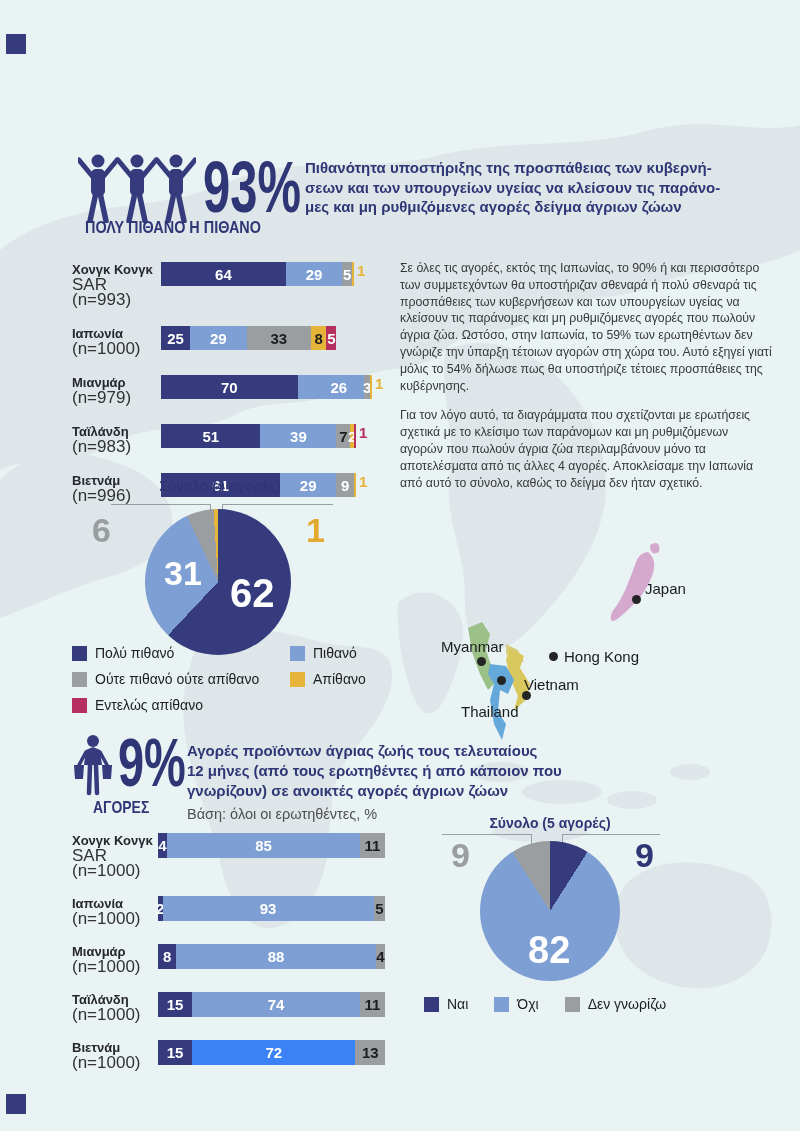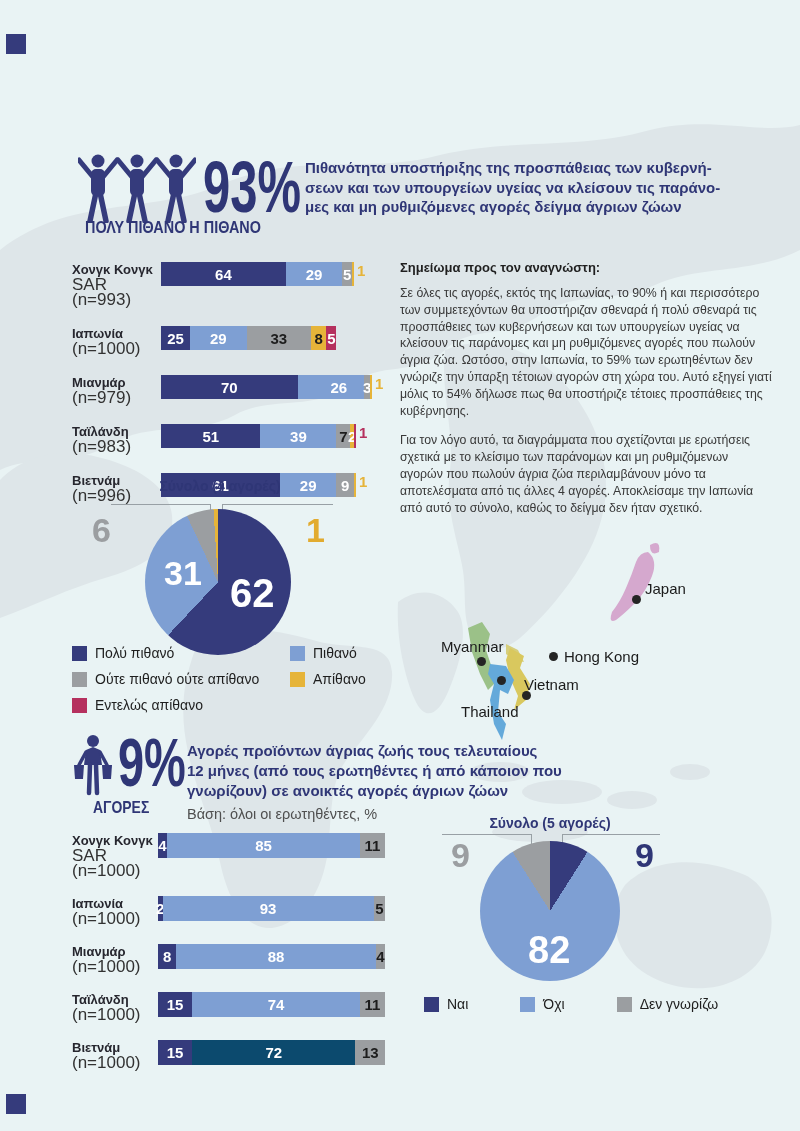--- a/index.html
+++ b/index.html
@@ -35,21 +35,21 @@
   .pie-val{position:absolute;color:#ffffff;font-weight:bold;line-height:1;}
   .pie-title{position:absolute;font-size:14px;font-weight:bold;color:#2f3676;text-align:center;width:160px;}
   .hline{position:absolute;height:1px;background:#98a0a5;}
   .vline{position:absolute;width:1px;background:#98a0a5;}
   .callout-num{position:absolute;font-size:34px;font-weight:bold;line-height:1;}
   .legend-col{position:absolute;}
   .leg-item{display:flex;align-items:center;margin-bottom:8px;height:18px;}
   .leg-swatch{width:15px;height:15px;margin-right:8px;flex:none;}
   .leg-label{font-size:14px;color:#1e1e1e;white-space:nowrap;}
   #legend2{left:424px;top:995px;display:flex;}
-  #legend2 .leg-item{margin-right:52px;margin-bottom:0;}
+  #legend2 .leg-item{margin-right:26px;margin-bottom:0;}
   .map-label{position:absolute;font-size:15px;color:#1b1b1b;white-space:nowrap;}
   .map-dot{position:absolute;width:9px;height:9px;border-radius:50%;background:#242424;}
 </style>
 </head>
 <body>
 
 <div class="page">
 
   <svg id="map-svg" width="800" height="1131" viewBox="0 0 800 1131">
     <g fill="#dee6e9" stroke="none">
@@ -177,21 +177,20 @@
           <div class="seg" style="width: 118.95px; background: rgb(53, 59, 124); color: rgb(255, 255, 255);">61</div>
           <div class="seg" style="width: 56.55px; background: rgb(126, 159, 211); color: rgb(255, 255, 255);">29</div>
           <div class="seg" style="width: 17.55px; background: rgb(155, 158, 161); color: rgb(255, 255, 255);">9</div>
           <div class="seg" style="width: 1.95px; background: rgb(230, 180, 57);"></div>
           <div class="seg-out" style="color: rgb(230, 180, 57);">1</div>
         </div>
       </div>
     </div>
 
   <div class="note">
-    <div class="note-h">Σημείωμα προς τον αναγνώστη:</div>
     <p>Σε όλες τις αγορές, εκτός της Ιαπωνίας, το 90% ή και περισσότερο των συμμετεχόντων θα υποστήριζαν σθεναρά ή πολύ σθεναρά τις προσπάθειες των κυβερνήσεων και των υπουργείων υγείας να κλείσουν τις παράνομες και μη ρυθμιζόμενες αγορές που πωλούν άγρια ζώα. Ωστόσο, στην Ιαπωνία, το 59% των ερωτηθέντων δεν γνώριζε την ύπαρξη τέτοιων αγορών στη χώρα του. Αυτό εξηγεί γιατί μόλις το 54% δήλωσε πως θα υποστήριζε τέτοιες προσπάθειες της κυβέρνησης.</p>
     <p>Για τον λόγο αυτό, τα διαγράμματα που σχετίζονται με ερωτήσεις σχετικά με το κλείσιμο των παράνομων και μη ρυθμιζόμενων αγορών που πωλούν άγρια ζώα περιλαμβάνουν μόνο τα αποτελέσματα από τις άλλες 4 αγορές. Αποκλείσαμε την Ιαπωνία από αυτό το σύνολο, καθώς το δείγμα δεν ήταν σχετικό.</p>
   </div>
 
   <div class="pie-title" style="left:140px;top:478px;">Σύνολο (4 αγορές)</div>
   <div class="hline" style="left:111px;top:504px;width:99px;"></div>
   <div class="vline" style="left:210px;top:504px;height:26px;"></div>
   <div class="hline" style="left:222px;top:504px;width:111px;"></div>
   <div class="vline" style="left:222px;top:504px;height:27px;"></div>
   <div class="callout-num" style="left:92px;top:513px;color:#9b9ea1;">6</div>
@@ -305,21 +304,21 @@
           <div class="seg" style="width: 24.97px; background: rgb(155, 158, 161); color: rgb(29, 29, 29);">11</div>
         </div>
       </div>
       <div class="bar-row">
         <div class="bar-label">
           <div class="bar-label-name">Βιετνάμ</div>
           <div class="bar-label-n">(n=1000)</div>
         </div>
         <div class="bar-strip">
           <div class="seg" style="width: 34.05px; background: rgb(53, 59, 124); color: rgb(255, 255, 255);">15</div>
-          <div class="seg" style="width: 163.44px; background: #0c4a6e; color: rgb(255, 255, 255);">72</div>
+          <div class="seg" style="width: 163.44px; background: #3b82f6; color: rgb(255, 255, 255);">72</div>
           <div class="seg" style="width: 29.51px; background: rgb(155, 158, 161); color: rgb(29, 29, 29);">13</div>
         </div>
       </div>
     </div>
 
   <div class="pie-title" style="left:470px;top:815px;">Σύνολο (5 αγορές)</div>
   <div class="hline" style="left:442px;top:834px;width:90px;"></div>
   <div class="vline" style="left:531px;top:834px;height:28px;"></div>
   <div class="hline" style="left:562px;top:834px;width:98px;"></div>
   <div class="vline" style="left:562px;top:834px;height:28px;"></div>

